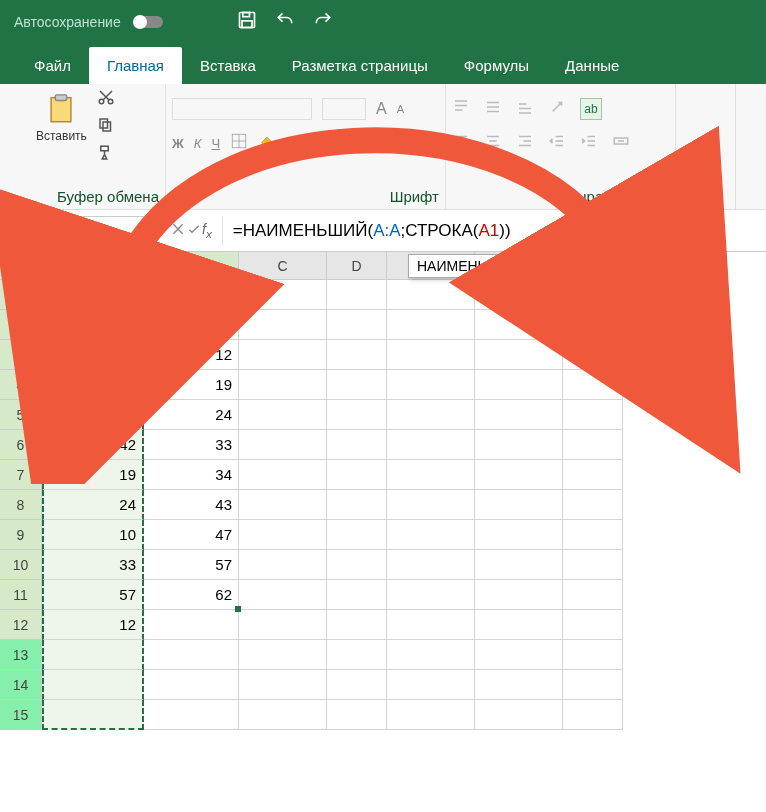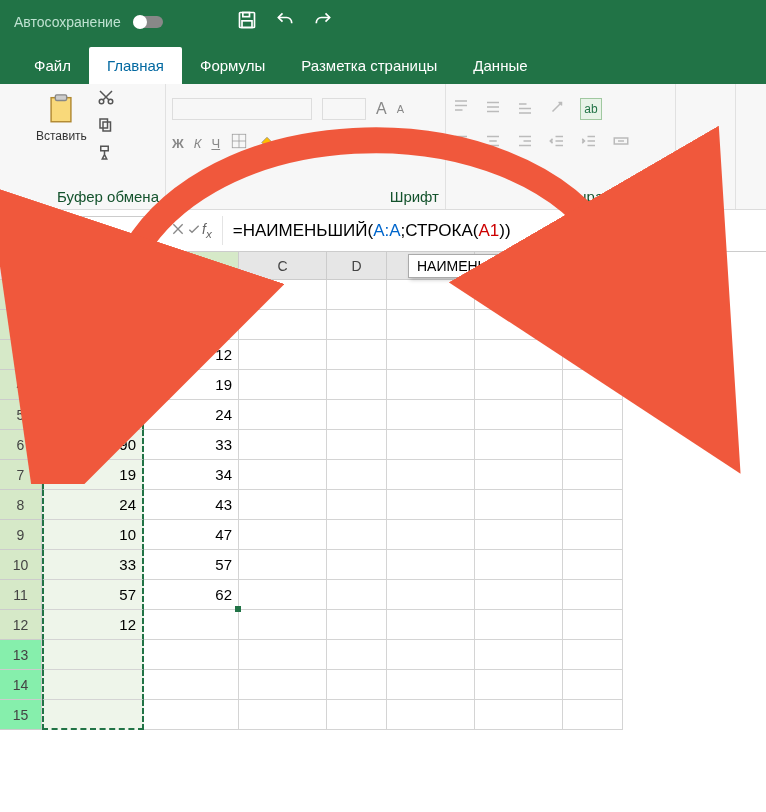--- a/index.html
+++ b/index.html
@@ -93,22 +93,23 @@
     <span><svg viewBox="0 0 24 24" fill="none" stroke="#fff" stroke-width="2">
           <path d="M15 14l5-5-5-5"></path>
           <path d="M20 9H10a6 6 0 00-6 6v1"></path>
         </svg></span>
   </div>
 </div>
 
 <div class="tabbar">
   <div class="tab">Файл</div>
   <div class="tab active">Главная</div>
+  <div class="tab">Вставка</div>
+  <div class="tab">Разметка страницы</div>
   <div class="tab">Формулы</div>
-  <div class="tab">Разметка страницы</div>
   <div class="tab">Данные</div>
 </div>
 
 <div class="ribbon">
   <div class="rgroup" style="width:140px;margin-left:26px;">
     <div class="area">
       <div class="paste-btn">
         <svg viewBox="0 0 24 24">
             <rect x="5" y="4" width="14" height="17" fill="#f9d97a" stroke="#b08830"></rect>
             <rect x="8" y="2" width="8" height="4" fill="#ccc" stroke="#888" rx="1"></rect>
@@ -293,21 +294,21 @@
         <div class="cell colA num selcol marching-v">2</div>
         <div class="cell colB num">24</div>
         <div class="cell colC"></div>
         <div class="cell colD"></div>
         <div class="cell colE"></div>
         <div class="cell colF"></div>
         <div class="cell colG"></div>
       </div>
       <div class="row">
         <div class="rowhdr sel">6</div>
-        <div class="cell colA num selcol marching-v">90</div>
+        <div class="cell colA num selcol marching-v">42</div>
         <div class="cell colB num">33</div>
         <div class="cell colC"></div>
         <div class="cell colD"></div>
         <div class="cell colE"></div>
         <div class="cell colF"></div>
         <div class="cell colG"></div>
       </div>
       <div class="row">
         <div class="rowhdr sel">7</div>
         <div class="cell colA num selcol marching-v">19</div>

